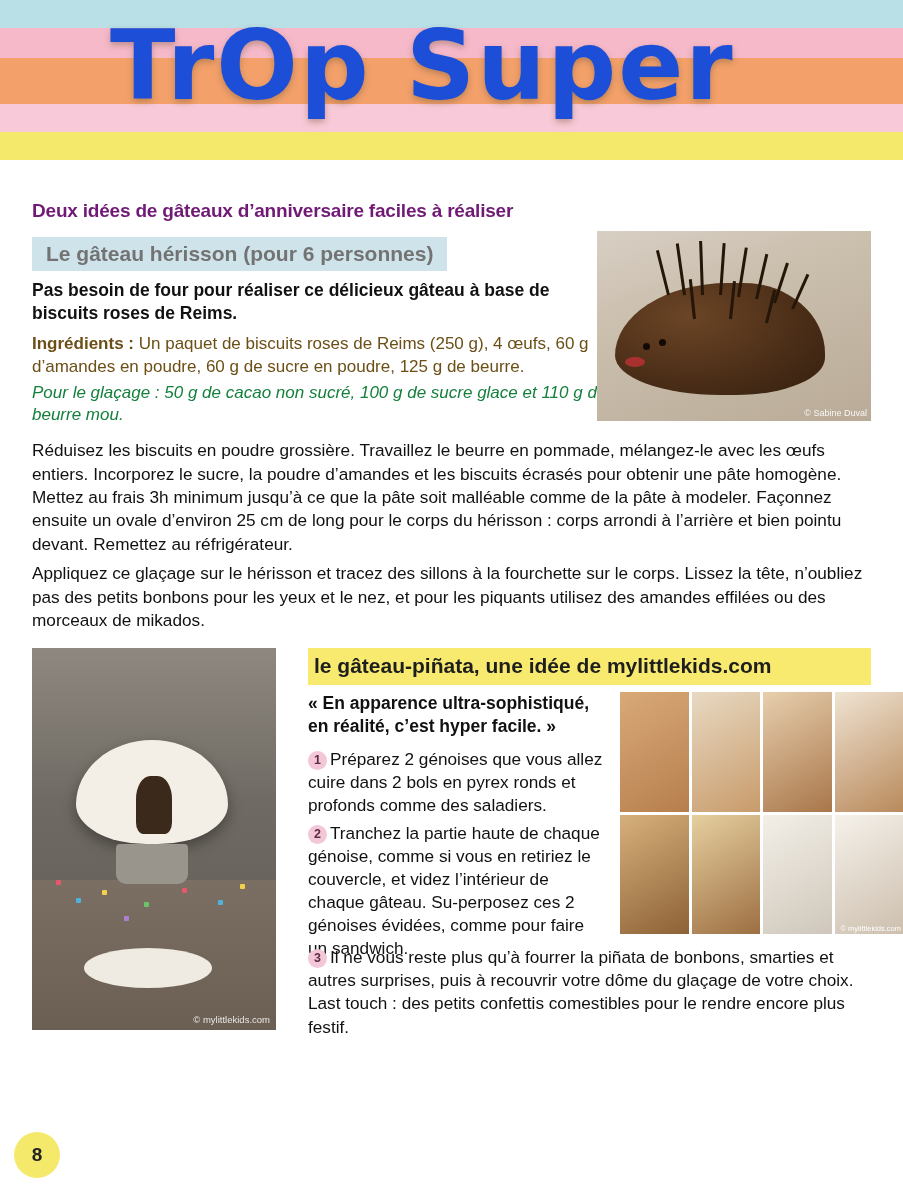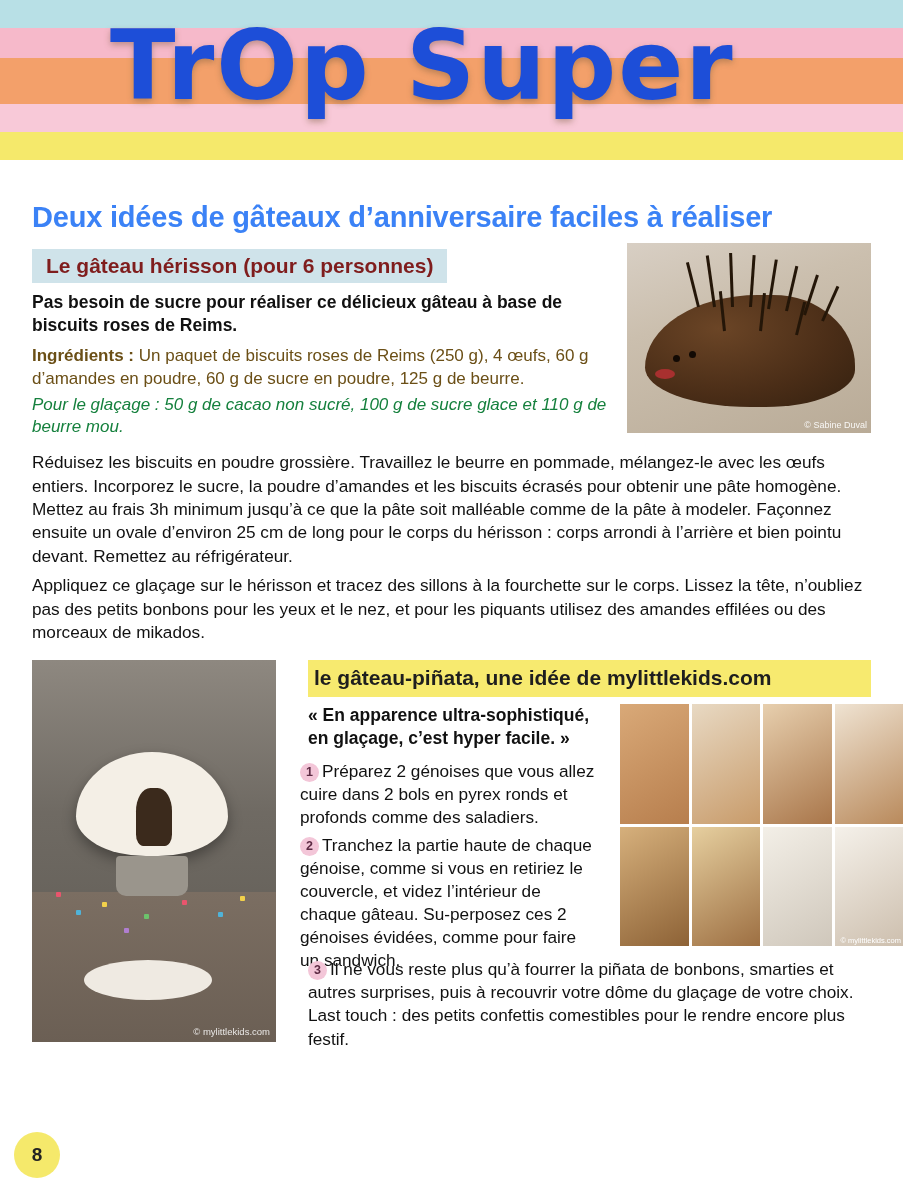--- a/index.html
+++ b/index.html
@@ -47,32 +47,32 @@
   
   .page {
     position: relative;
     padding: 0 32px;
     box-sizing: border-box;
     width: 903px;
   }
 
   .headline {
     margin-top: 22px;
-    font-size: 29px;
-    font-weight: bold;
-    color: #3b82f6;
+    font-size: 19px;
+    font-weight: bold;
+    color: #701a75;
     letter-spacing: -0.2px;
     line-height: 1.2;
   }
 
   .section-title {
     display: inline-block;
     margin-top: 14px;
     background: #cfe3ea;
-    color: #7f1d1d;
+    color: #737373;
     font-size: 21px;
     font-weight: bold;
     padding: 4px 14px 5px 14px;
     line-height: 1.2;
   }
 
   
   .hedge-block {
     position: relative;
     margin-top: 8px;
@@ -102,20 +102,21 @@
   }
 
   .hedge-photo {
     position: absolute;
     right: 0;
     top: -48px;
     width: 244px;
     height: 190px;
     background: linear-gradient(160deg,#d8cfc4 0%, #cbbfae 35%, #b9ab97 100%);
     overflow: hidden;
+    padding-left: 30px;
   }
   .hedge-cake {
     position: absolute;
     left: 18px; top: 52px;
     width: 210px; height: 112px;
     background: radial-gradient(ellipse at 35% 30%, #6b4526 0%, #4a2d17 60%, #33200f 100%);
     border-radius: 58% 42% 46% 54% / 70% 68% 36% 38%;
   }
   .quill {
     position: absolute;
@@ -229,21 +230,21 @@
     top: 44px;
     width: 296px;
     font-size: 17.5px;
     font-weight: bold;
     color: #111;
     line-height: 1.3;
   }
 
   .steps-col {
     position: absolute;
-    left: 268px;
+    left: 276px;
     top: 100px;
     width: 296px;
     font-size: 17.2px;
     line-height: 1.34;
     color: #111;
   }
   .steps-full {
     position: absolute;
     left: 276px;
     top: 298px;
@@ -341,21 +342,21 @@
       <div class="quill" style="left:96px;  top:48px;  height:40px; transform:rotate(-6deg);"></div>
       <div class="quill" style="left:132px; top:50px;  height:38px; transform:rotate(6deg);"></div>
       <div class="quill" style="left:168px; top:58px;  height:34px; transform:rotate(14deg);"></div>
       <div class="hedge-eye" style="left:46px; top:112px;"></div>
       <div class="hedge-eye" style="left:62px; top:108px;"></div>
       <div class="hedge-nose"></div>
       <div class="photo-credit">© Sabine Duval</div>
     </div>
 
     <div class="hedge-text">
-      <div class="lead">Pas besoin de sucre pour réaliser ce délicieux gâteau à base de biscuits roses de Reims.</div>
+      <div class="lead">Pas besoin de four pour réaliser ce délicieux gâteau à base de biscuits roses de Reims.</div>
       <div class="ingredients">
         <b>Ingrédients :</b><span> Un paquet de biscuits roses de Reims (250 g), 4 œufs, 60 g d’amandes en poudre, 60 g de sucre en poudre, 125 g de beurre.</span>
       </div>
       <div class="glacage">Pour le glaçage : 50 g de cacao non sucré, 100 g de sucre glace et 110 g de beurre mou.</div>
     </div>
   </div>
 
   <div class="body-text">
     <p>Réduisez les biscuits en poudre grossière. Travaillez le beurre en pommade, mélangez-le avec les œufs entiers. Incorporez le sucre, la poudre d’amandes et les biscuits écrasés pour obtenir une pâte homogène. Mettez au frais 3h minimum jusqu’à ce que la pâte soit malléable comme de la pâte à modeler. Façonnez ensuite un ovale d’environ 25 cm de long pour le corps du hérisson : corps arrondi à l’arrière et bien pointu devant. Remettez au réfrigérateur.</p>
     <p>Appliquez ce glaçage sur le hérisson et tracez des sillons à la fourchette sur le corps. Lissez la tête, n’oubliez pas des petits bonbons pour les yeux et le nez, et pour les piquants utilisez des amandes effilées ou des morceaux de mikados.</p>
@@ -376,21 +377,21 @@
       <div class="confetti" style="left:112px; top:254px; background:#6cc36b;"></div>
       <div class="confetti" style="left:150px; top:240px; background:#e8556d;"></div>
       <div class="confetti" style="left:186px; top:252px; background:#4fb3d9;"></div>
       <div class="confetti" style="left:208px; top:236px; background:#f2d14b;"></div>
       <div class="confetti" style="left:92px; top:268px; background:#b07ed0;"></div>
       <div class="credit-dark">© mylittlekids.com</div>
     </div>
 
     <div class="pinata-title">le gâteau-piñata, une idée de mylittlekids.com</div>
 
-    <div class="pinata-quote">« En apparence ultra-sophistiqué, en glaçage, c’est hyper facile. »</div>
+    <div class="pinata-quote">« En apparence ultra-sophistiqué, en réalité, c’est hyper facile. »</div>
 
     <div class="steps-col">
       <p class="step-p">
         <span class="step-num">1</span><span>Préparez 2 génoises que vous allez cuire dans 2 bols en pyrex ronds et profonds comme des saladiers.</span>
       </p>
       <p class="step-p">
         <span class="step-num">2</span><span>Tranchez la partie haute de chaque génoise, comme si vous en retiriez le couvercle, et videz l’intérieur de chaque gâteau. Su-perposez ces 2 génoises évidées, comme pour faire un sandwich.</span>
       </p>
     </div>
 

